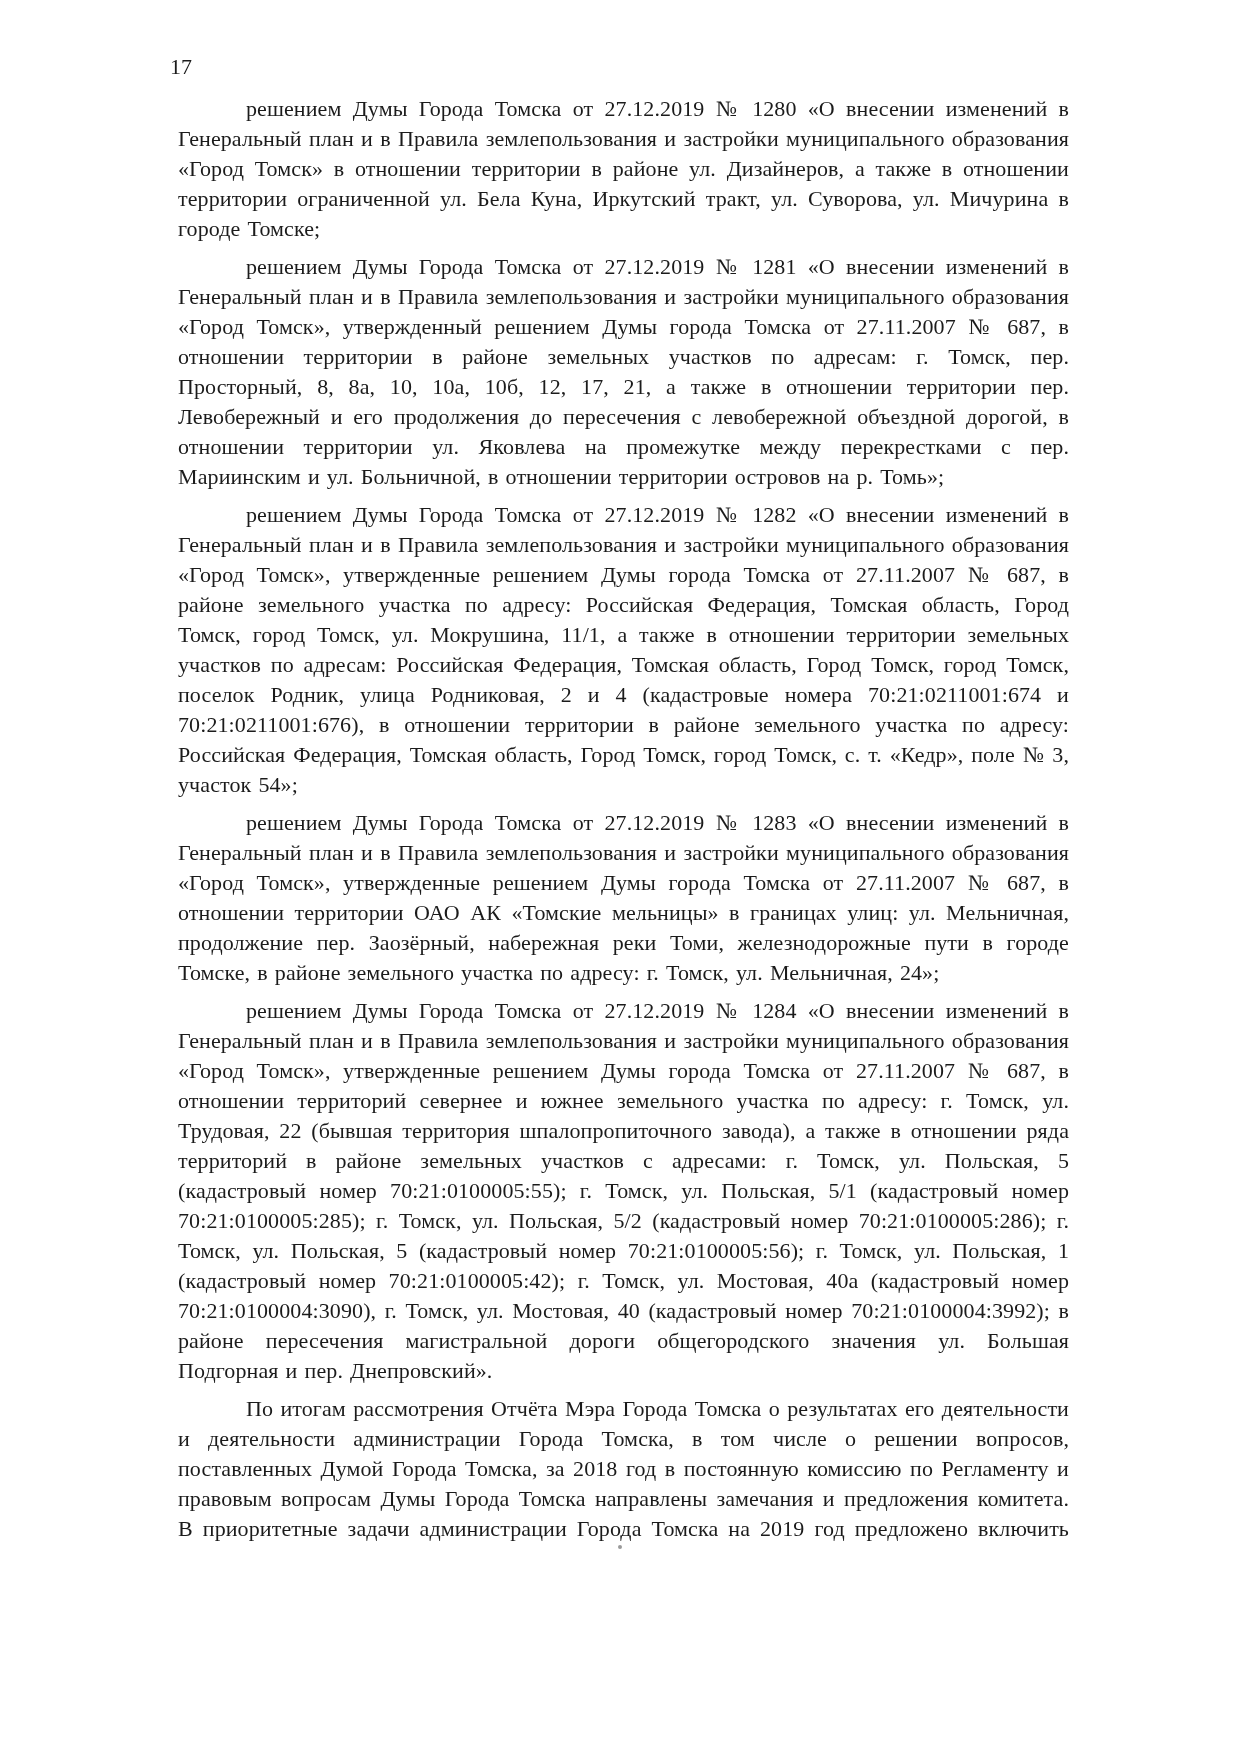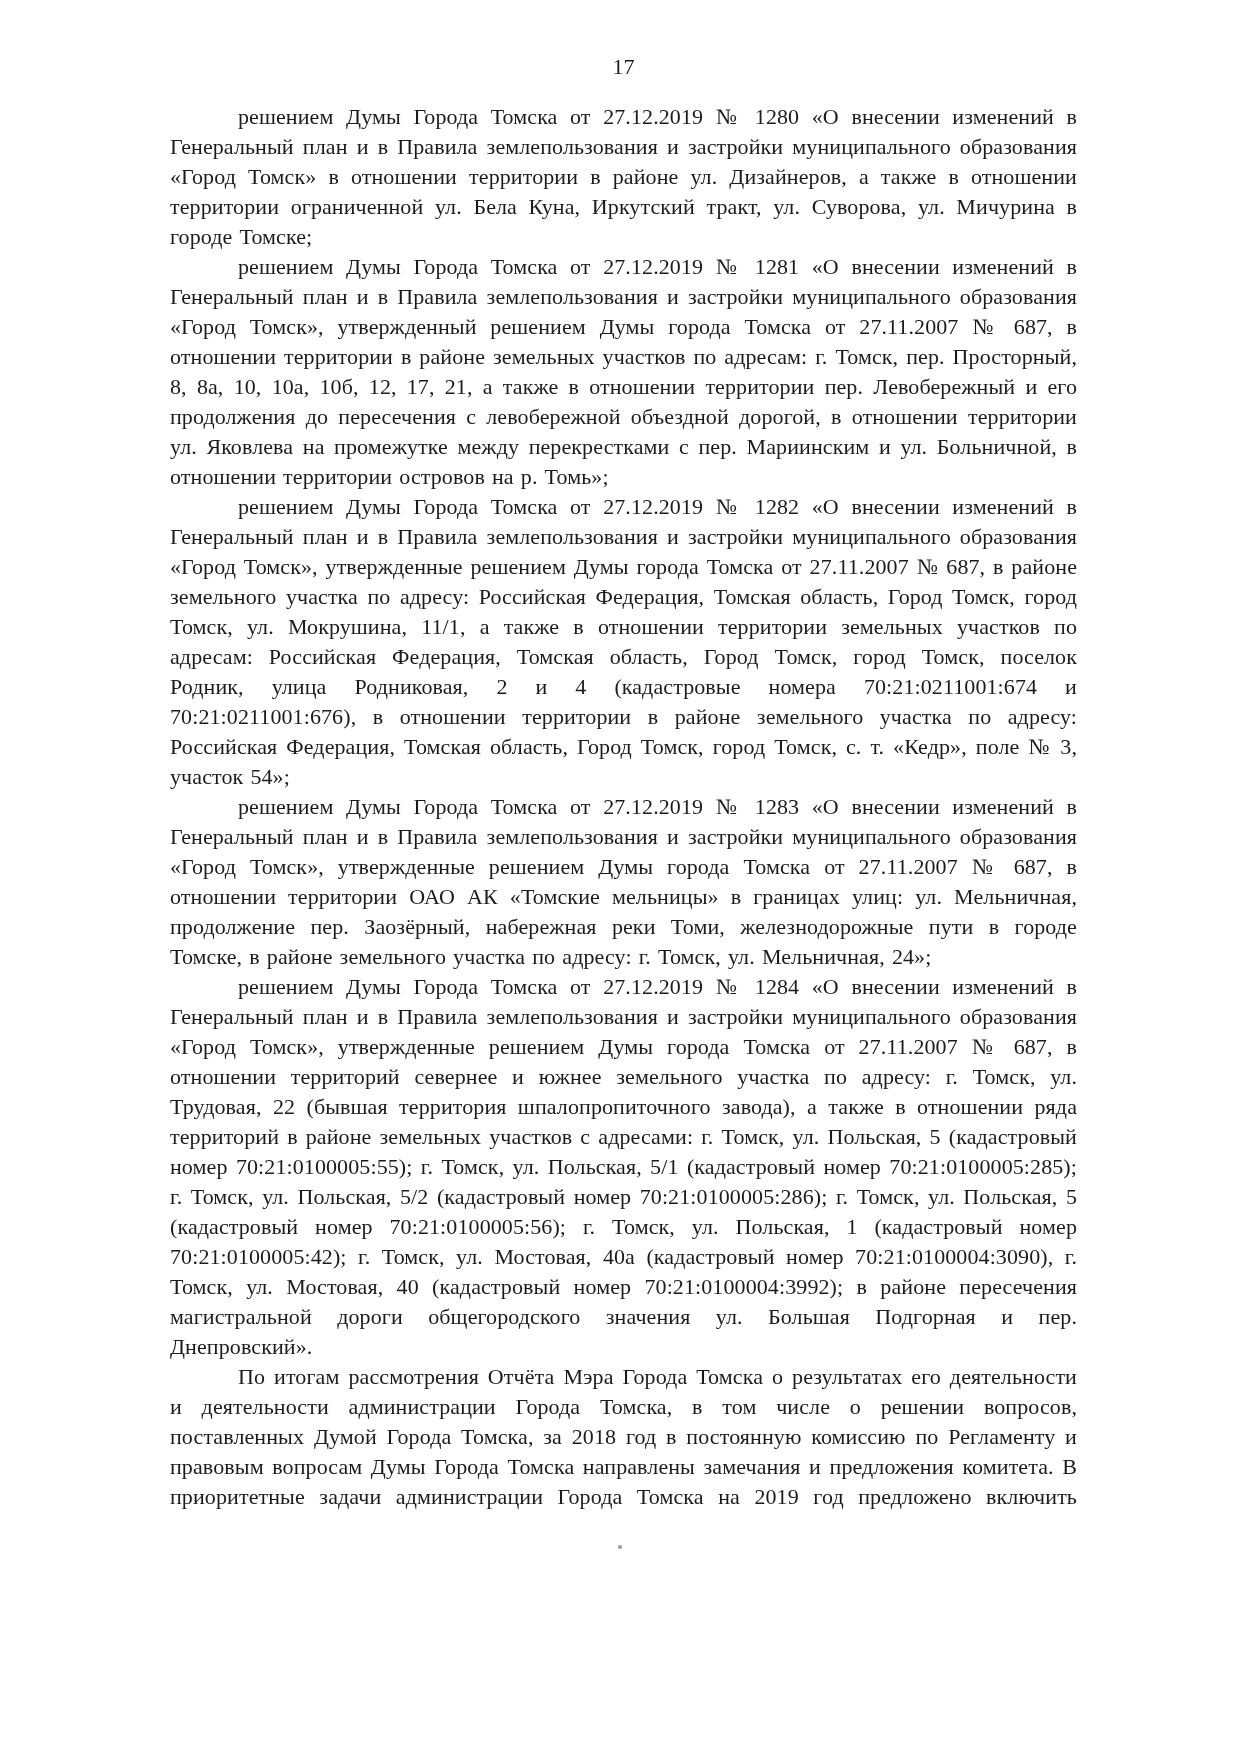--- a/index.html
+++ b/index.html
@@ -15,25 +15,25 @@
     background: #ffffff;
     color: #1b1b1b;
     font-family: "Liberation Serif", "DejaVu Serif", serif;
     font-size: 22px;
     line-height: 30px;
     box-sizing: border-box;
     padding: 52px 163px 40px 170px;
     overflow: hidden;
   }
   .page-number {
-    text-align: center;
-    margin-bottom: 20px;
+    text-align: left;
+    margin-bottom: 12px;
   }
   .content p {
-    margin: 0;
+    margin: 8px;
     text-align: justify;
     text-indent: 68px;
     letter-spacing: 0.1px;
     word-spacing: 1.5px;
   }
   .content p.continues {
     text-align-last: justify;
   }
   .scan-artifact-dot {
     position: absolute;

